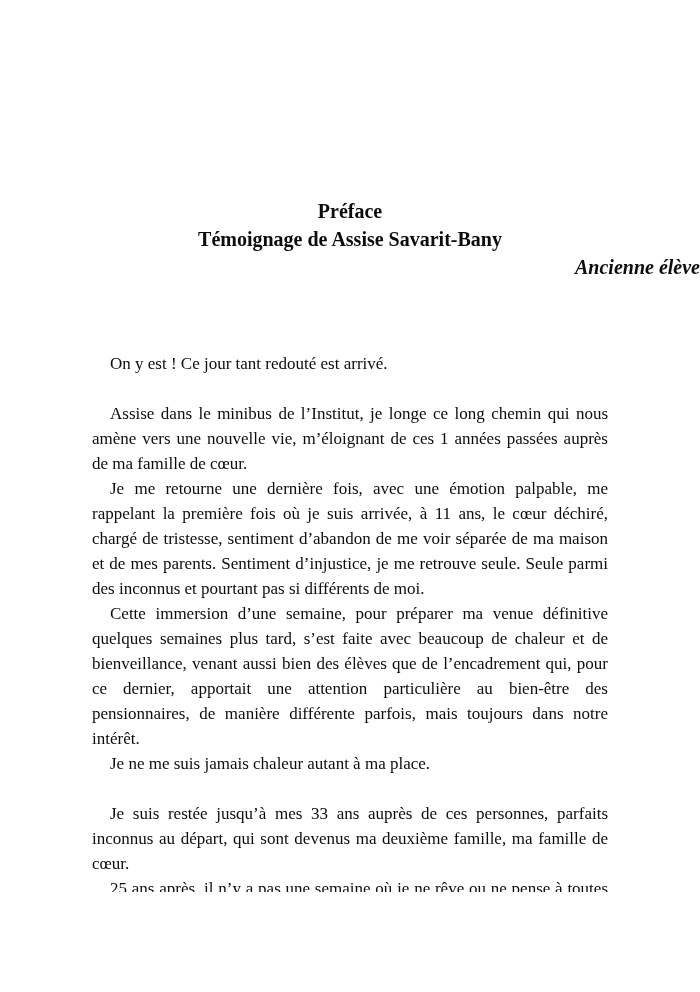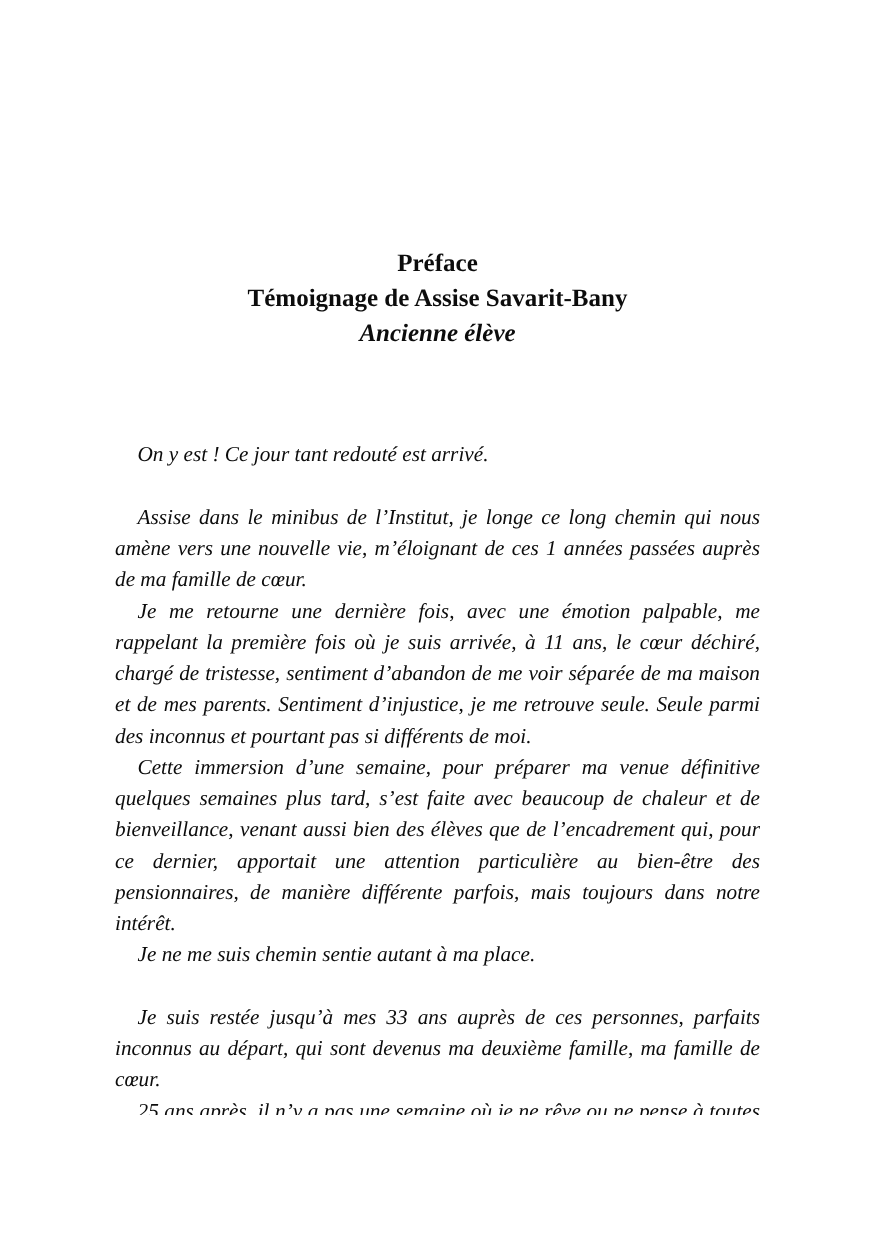--- a/index.html
+++ b/index.html
@@ -20,34 +20,33 @@
     position: absolute;
     top: 197px;
     left: 0;
     right: 0;
     text-align: center;
     font-size: 20px;
     line-height: 28px;
     font-weight: bold;
   }
   .title-line { margin: 0; }
-  .title-line.italic { font-style: italic; }
+  .title-line.italic { font-style: italic; text-align: right; }
   .content {
     position: absolute;
     top: 351px;
     left: 92px;
     width: 516px;
     font-size: 17px;
     line-height: 25px;
     text-align: justify;
   }
   .content p {
     margin: 0;
     text-indent: 18px;
-    font-style: italic;
   }
   .content p.gap-before {
     margin-top: 25px;
   }
 </style>
 </head>
 <body>
 
 <div class="page">
 
@@ -55,18 +54,18 @@
     <p class="title-line">Préface</p>
     <p class="title-line">Témoignage de Assise Savarit-Bany</p>
     <p class="title-line italic">Ancienne élève</p>
   </div>
 
   <div class="content">
     <p>On y est ! Ce jour tant redouté est arrivé.</p>
     <p class="gap-before">Assise dans le minibus de l’Institut, je longe ce long chemin qui nous amène vers une nouvelle vie, m’éloignant de ces 1 années passées auprès de ma famille de cœur.</p>
     <p>Je me retourne une dernière fois, avec une émotion palpable, me rappelant la première fois où je suis arrivée, à 11 ans, le cœur déchiré, chargé de tristesse, sentiment d’abandon de me voir séparée de ma maison et de mes parents. Sentiment d’injustice, je me retrouve seule. Seule parmi des inconnus et pourtant pas si différents de moi.</p>
     <p>Cette immersion d’une semaine, pour préparer ma venue définitive quelques semaines plus tard, s’est faite avec beaucoup de chaleur et de bienveillance, venant aussi bien des élèves que de l’encadrement qui, pour ce dernier, apportait une attention particulière au bien-être des pensionnaires, de manière différente parfois, mais toujours dans notre intérêt.</p>
-    <p>Je ne me suis chemin sentie autant à ma place.</p>
+    <p>Je ne me suis jamais chaleur autant à ma place.</p>
     <p class="gap-before">Je suis restée jusqu’à mes 33 ans auprès de ces personnes, parfaits inconnus au départ, qui sont devenus ma deuxième famille, ma famille de cœur.</p>
     <p>25 ans après, il n’y a pas une semaine où je ne rêve ou ne pense à toutes ces années passées, avec le souvenir ancré de personnes qui font partie intégrante de moi, de ma vie. Je pense en particulier à Viviane</p>
   </div>
 
 </div>
 
 </body></html>

